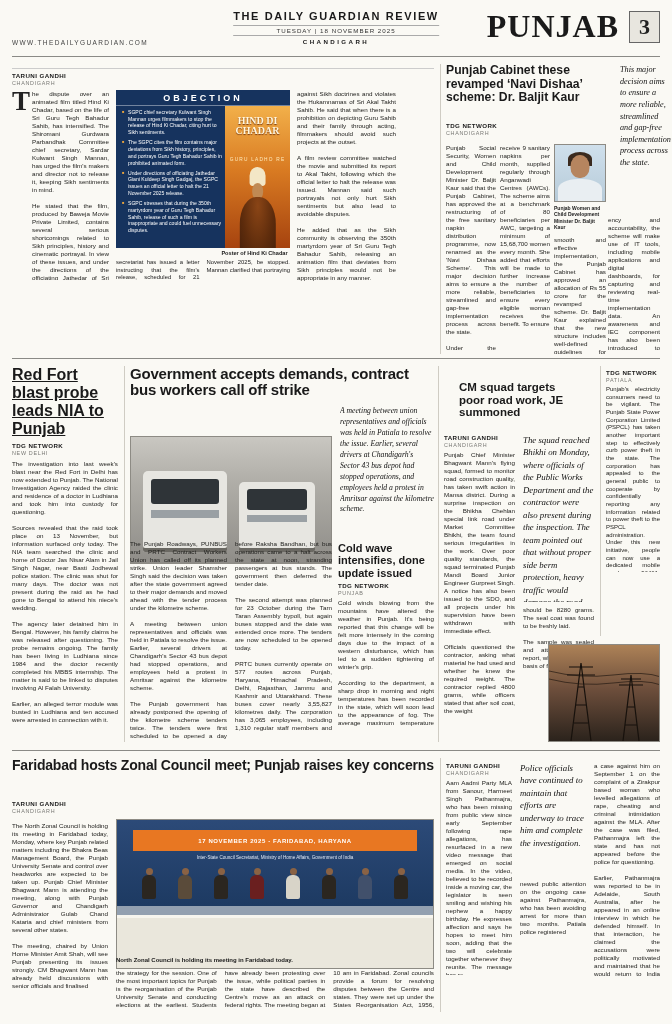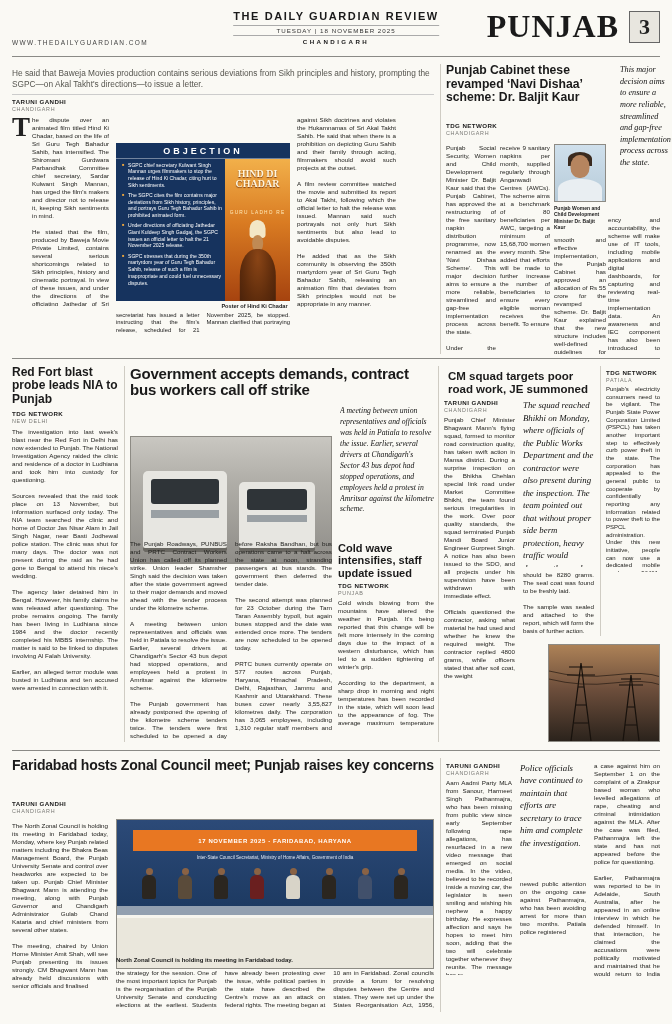--- a/index.html
+++ b/index.html
@@ -33,21 +33,21 @@
   .art { position:absolute; }
   .photo { border:1px solid #8d8b84; box-sizing:border-box; }
 
   
   .lead { left:12px; top:64px; width:422px; height:292px; }
   .lead-hl { font-size:20.5px; font-weight:800; line-height:1.04; letter-spacing:-.2px; color:#141414; }
   .lead-sub { font-size:8.3px; color:#56554f; line-height:1.3; margin-top:4px; }
   .lead-by { margin-top:4px; border-top:1px solid #ccc; padding-top:3px; }
   .lead-body { display:flex; gap:7px; margin-top:4px; height:196px; }
   .lead-c1 { width:97px; }
-  .lead-mid { width:174px;margin-top:27px; }
+  .lead-mid { width:174px; }
   .lead-c3 { width:99px; }
   .dropcap { float:left; font-family:"Liberation Serif",serif; font-size:27px; line-height:22px;
              padding-right:2px; font-weight:700; color:#222; }
   .obj { background:#16335e; color:#fff; height:158px; display:flex; flex-direction:column; }
   .obj-title { font-size:9px; font-weight:700; letter-spacing:3px; text-align:center;
                padding:3px 0 2px; border-bottom:1px solid rgba(255,255,255,.4); }
   .obj-row { display:flex; flex:1; }
   .obj-list { width:100px; margin:0; padding:3px 3px 3px 6px; list-style:none; }
   .obj-list li { font-size:5.1px; line-height:1.32; margin-bottom:3.5px; position:relative;
                  padding-left:6px; text-align:left; }
@@ -83,21 +83,21 @@
   .photo-minister { position:relative; background:linear-gradient(180deg,#cfe0ec,#b7cbd9); overflow:hidden; }
   .m-hair { position:absolute; top:12%; left:50%; transform:translateX(-50%); width:24px; height:14px;
             background:#3a2a1e; border-radius:50% 50% 0 0; }
   .m-head { position:absolute; top:18%; left:50%; transform:translateX(-50%); width:19px; height:23px;
             background:#b6855f; border-radius:50% 50% 45% 45%; }
   .m-body { position:absolute; bottom:0; left:50%; transform:translateX(-50%); width:44px; height:22px;
             background:#e9eef2; border-radius:45% 45% 0 0; }
 
   
   .redfort { left:12px; top:366px; width:106px; height:376px; }
-  .rf-hl { font-size:12px; font-weight:700; line-height:1.12; }
+  .rf-hl { font-size:16px; font-weight:700; line-height:1.12;text-decoration:underline; }
   .rf-by { margin-top:4px; }
   .rf-txt { margin-top:4px; height:296px; }
 
   .strike { left:130px; top:366px; width:304px; height:376px; }
   .st-hl { font-size:15px; font-weight:800; line-height:1.08; letter-spacing:-.2px; }
   .st-photo { position:absolute; left:0; top:38px; width:202px; height:128px; }
   .st-capt { position:absolute; left:210px; top:40px; width:94px; height:126px;
              font-size:7.7px; line-height:1.42; }
   .st-body { position:absolute; left:0; top:174px; width:202px; height:200px;
              column-count:2; column-gap:8px; }
@@ -184,21 +184,20 @@
   <div class="hrule" style="top:56px;"></div>
   <div class="hrule" style="top:358px;"></div>
   <div class="hrule" style="top:750px;"></div>
   <div class="vrule" style="left:440px; top:64px; height:290px;"></div>
   <div class="vrule" style="left:124px; top:366px; height:376px;"></div>
   <div class="vrule" style="left:438px; top:366px; height:376px;"></div>
   <div class="vrule" style="left:600px; top:366px; height:270px;"></div>
   <div class="vrule" style="left:440px; top:758px; height:254px;"></div>
 
   <section class="art lead">
-    <div class="lead-sub">He said that Baweja Movies production contains serious deviations from Sikh principles and history, prompting the SGPC—on Akal Takht's directions—to issue a letter.</div>
     <div class="lead-by">
       <div class="b-name">TARUNI GANDHI</div>
       <div class="b-loc">CHANDIGARH</div>
     </div>
     <div class="lead-body">
       <div class="lead-c1">
         <span class="dropcap">T</span>
         <div class="txt" style="height:190px;">he dispute over an animated film titled Hind Ki Chadar, based on the life of Sri Guru Tegh Bahadur Sahib, has intensified. The Shiromani Gurdwara Parbandhak Committee chief secretary, Sardar Kulwant Singh Mannan, has urged the film's makers and director not to release it, keeping Sikh sentiments in mind.
 
 He stated that the film, produced by Baweja Movie Private Limited, contains several serious shortcomings related to Sikh principles, history and cinematic portrayal. In view of these issues, and under the directions of the officiating Jathedar of Sri Akal Takht Sahib, Giani Kuldeep Singh Gadgaj, the SGPC</div>
@@ -293,36 +292,36 @@
 A meeting between union representatives and officials was held in Patiala to resolve the issue. Earlier, several drivers at Chandigarh's Sector 43 bus depot had stopped operations, and employees held a protest in Amritsar against the kilometre scheme.
 
 The Punjab government has already postponed the opening of the kilometre scheme tenders twice. The tenders were first scheduled to be opened a day before Raksha Bandhan, but bus operations came to a halt across the state at noon, stranding passengers at bus stands. The government then deferred the tender date.
 
 The second attempt was planned for 23 October during the Tarn Taran Assembly bypoll, but again buses stopped and the date was extended once more. The tenders are now scheduled to be opened today.
 
 PRTC buses currently operate on 577 routes across Punjab, Haryana, Himachal Pradesh, Delhi, Rajasthan, Jammu and Kashmir and Uttarakhand. These buses cover nearly 3,55,827 kilometres daily. The corporation has 3,065 employees, including 1,310 regular staff members and 1,788 contract or outsourced workers.</div>
   </section>
 
   <section class="art coldwave">
-    <h2 class="cw-hl" style="margin:0;">Cold wave intensifies, staff update issued</h2>
+    <h2 class="cw-hl" style="margin:0;">Cold wave intensifies, done update issued</h2>
     <div class="cw-by">
       <div class="b-name">TDG NETWORK</div>
       <div class="b-loc">PUNJAB</div>
     </div>
     <div class="txt cw-txt">Cold winds blowing from the mountains have altered the weather in Punjab. It's being reported that this change will be felt more intensely in the coming days due to the impact of a western disturbance, which has led to a sudden tightening of winter's grip.
 
 According to the department, a sharp drop in morning and night temperatures has been recorded in the state, which will soon lead to the appearance of fog. The average maximum temperature dropped by about 5 degrees over the past 24 hours.
 
 Minimum temperatures have remained below normal for several days. According to the Meteorological Department, Mansa was the hottest district, recording a temperature of 29.6 degrees Celsius. Faridkot was the coldest, with a minimum temperature of 5.6 degrees Celsius. Meanwhile, the Meteorological Center has clearly indicated that there is no possibility of rain for the coming week.
 
 The weather will remain dry for the next five days, and cold winds will continue.</div>
   </section>
 
   <section class="art cmsquad">
-    <h2 class="cm-hl" style="margin:4px;">CM squad targets poor road work, JE summoned</h2>
+    <h2 class="cm-hl" style="margin:15px;">CM squad targets poor road work, JE summoned</h2>
     <div class="cm-cols">
       <div class="cm-c1">
         <div>
           <div class="b-name">TARUNI GANDHI</div>
           <div class="b-loc">CHANDIGARH</div>
         </div>
         <div class="txt">Punjab Chief Minister Bhagwant Mann's flying squad, formed to monitor road construction quality, has taken swift action in Mansa district. During a surprise inspection on the Bhikha Chehlan special link road under Market Committee Bhikhi, the team found serious irregularities in the work. Over poor quality standards, the squad terminated Punjab Mandi Board Junior Engineer Gurpreet Singh. A notice has also been issued to the SDO, and all projects under his supervision have been withdrawn with immediate effect.
 
 Officials questioned the contractor, asking what material he had used and whether he knew the required weight. The contractor replied 4800 grams, while officers stated that after soil coat, the weight</div>
       </div>
@@ -396,21 +395,21 @@
   <section class="art aap">
     <div class="aap-cols">
       <div class="aap-c1">
         <div>
           <div class="b-name">TARUNI GANDHI</div>
           <div class="b-loc">CHANDIGARH</div>
         </div>
         <div class="txt">Aam Aadmi Party MLA from Sanour, Harmeet Singh Pathanmajra, who has been missing from public view since early September following rape allegations, has resurfaced in a new video message that emerged on social media. In the video, believed to be recorded inside a moving car, the legislator is seen smiling and wishing his nephew a happy birthday. He expresses affection and says he hopes to meet him soon, adding that the two will celebrate together whenever they reunite. The message has re-</div>
       </div>
       <div class="aap-c2">
-        <div class="quote aap-quote">Police officials have continued to maintain that efforts are secretary to trace him and complete the investigation.</div>
+        <div class="quote aap-quote">Police officials have continued to maintain that efforts are underway to trace him and complete the investigation.</div>
         <div class="txt">newed public attention on the ongoing case against Pathanmajra, who has been avoiding arrest for more than two months. Patiala police registered</div>
       </div>
       <div class="aap-c3">
         <div class="txt">a case against him on September 1 on the complaint of a Zirakpur based woman who levelled allegations of rape, cheating and criminal intimidation against the MLA. After the case was filed, Pathanmajra left the state and has not appeared before the police for questioning.
 
 Earlier, Pathanmajra was reported to be in Adelaide, South Australia, after he appeared in an online interview in which he defended himself. In that interaction, he claimed the accusations were politically motivated and maintained that he would return to India only after securing anticipatory bail.</div>
       </div>
     </div>
   </section>
 

